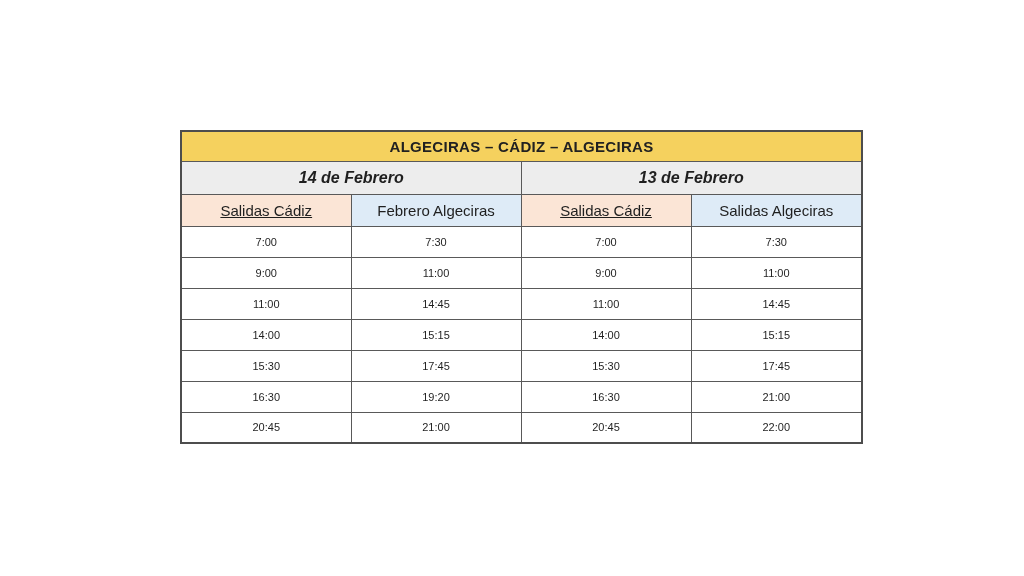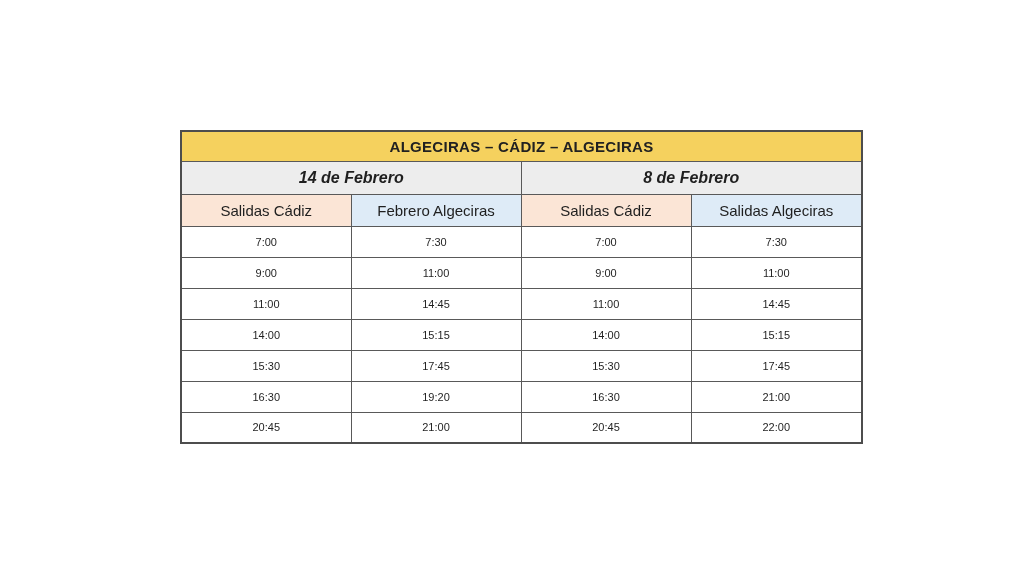--- a/index.html
+++ b/index.html
@@ -52,20 +52,21 @@
   }
   td.date-cell {
     background: #ededed;
     font-weight: bold;
     font-style: italic;
     font-size: 16px;
   }
   td.hdr-cadiz {
     background: #fbe5d6;
     font-size: 15px;
+    text-decoration: underline;
   }
   td.hdr-algeciras {
     background: #deebf7;
     font-size: 15px;
   }
   td.time-cell {
     background: #ffffff;
     font-size: 11px;
   }
 </style>
@@ -80,21 +81,21 @@
           <col style="width:170px">
           <col style="width:170px">
           <col style="width:171px">
       </colgroup>
       <tbody>
         <tr class="title-row">
           <td class="title-cell" colspan="4">ALGECIRAS – CÁDIZ – ALGECIRAS</td>
         </tr>
         <tr class="date-row">
           <td class="date-cell" colspan="2">14 de Febrero</td>
-          <td class="date-cell" colspan="2">8 de Febrero</td>
+          <td class="date-cell" colspan="2">13 de Febrero</td>
         </tr>
         <tr class="header-row">
           <td class="hdr-cadiz">Salidas Cádiz</td>
           <td class="hdr-algeciras">Febrero Algeciras</td>
           <td class="hdr-cadiz">Salidas Cádiz</td>
           <td class="hdr-algeciras">Salidas Algeciras</td>
         </tr>
         <tr class="time-row">
           <td class="time-cell">7:00</td>
           <td class="time-cell">7:30</td>

